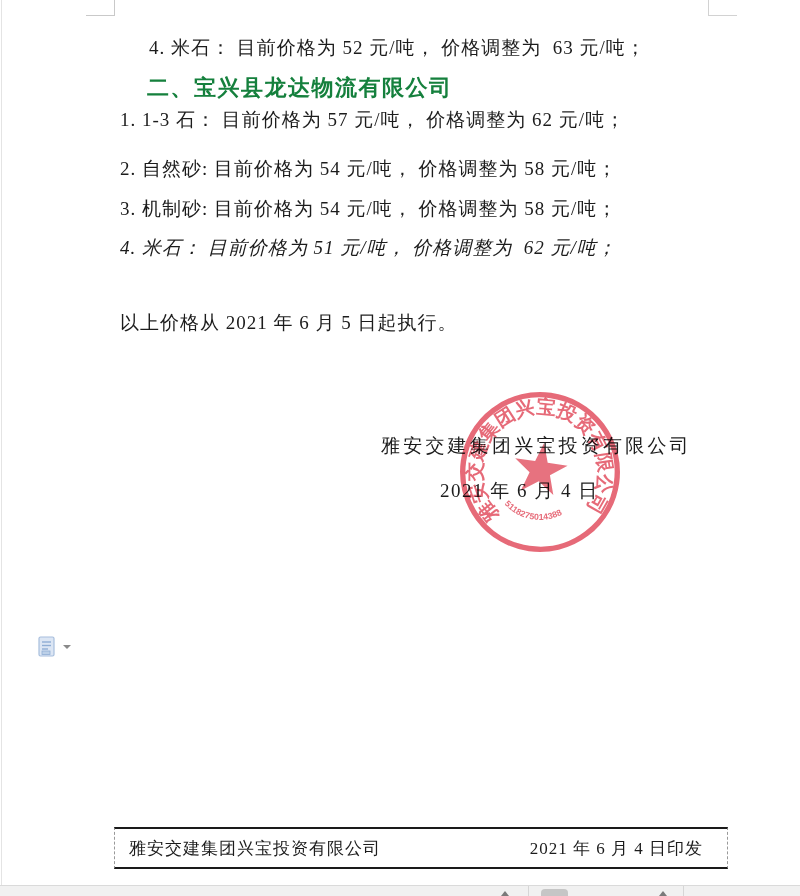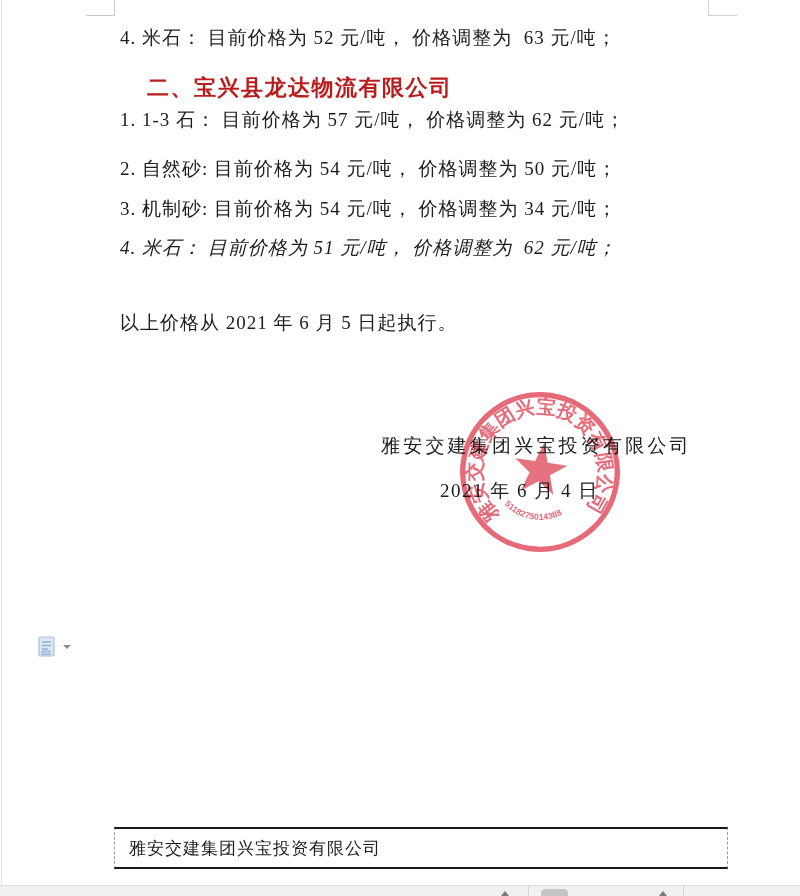--- a/index.html
+++ b/index.html
@@ -21,23 +21,23 @@
 
   
   .doc-line {
     position: absolute; left: 120px;
     font-size: 19px; letter-spacing: 1px; line-height: 1.3;
     white-space: pre;
   }
   .doc-line.heading {
     left: 147px;
     font-family: "Liberation Sans", "DejaVu Sans", sans-serif;
-    font-weight: bold; font-size: 22px; letter-spacing: 1.5px; color: #b91c1c;
+    font-weight: bold; font-size: 22px; letter-spacing: 1.5px; color: #15803d;
   }
-  .l0 { top: 26px; }  .l1 { top: 74px; }  .l2 { top: 108px; }
+  .l0 { top: 36px; margin-left: 29px; }  .l1 { top: 74px; }  .l2 { top: 108px; }
   .l3 { top: 157px; } .l4 { top: 197px; } .l5 { top: 236px; font-style: italic; } .l6 { top: 276px; margin-top: 35px; }
 
   
   .sig-company { position: absolute; left: 381px; top: 433px; font-size: 19px; letter-spacing: 3.2px; white-space: pre; }
   .sig-date    { position: absolute; left: 440px; top: 478px; font-size: 19px; letter-spacing: 1.5px; white-space: pre; }
 
   
   .stamp {
     position: absolute; left: 455px; top: 387px; width: 170px; height: 170px;
     transform: rotate(8deg);
@@ -86,22 +86,22 @@
 </head>
 <body>
 
 <div class="page-edge-left"></div>
 <div class="crop-mark crop-tl"></div>
 <div class="crop-mark crop-tr"></div>
 
 <div class="doc-line l0">4. 米石： 目前价格为 52 元/吨， 价格调整为  63 元/吨；</div>
 <div class="doc-line heading l1">二、宝兴县龙达物流有限公司</div>
 <div class="doc-line l2">1. 1-3 石： 目前价格为 57 元/吨， 价格调整为 62 元/吨；</div>
-<div class="doc-line l3">2. 自然砂: 目前价格为 54 元/吨， 价格调整为 50 元/吨；</div>
-<div class="doc-line l4">3. 机制砂: 目前价格为 54 元/吨， 价格调整为 34 元/吨；</div>
+<div class="doc-line l3">2. 自然砂: 目前价格为 54 元/吨， 价格调整为 58 元/吨；</div>
+<div class="doc-line l4">3. 机制砂: 目前价格为 54 元/吨， 价格调整为 58 元/吨；</div>
 <div class="doc-line l5">4. 米石： 目前价格为 51 元/吨， 价格调整为  62 元/吨；</div>
 <div class="doc-line l6">以上价格从 2021 年 6 月 5 日起执行。</div>
 
 <div class="sig-company">雅安交建集团兴宝投资有限公司</div>
 <div class="sig-date">2021 年 6 月 4 日</div>
 
 <div class="stamp">
   <svg width="170" height="170" viewBox="0 0 220 220">
     <defs>
       <path id="ringPath" d="M 66.4 172.3 A 76 76 0 1 1 153.6 172.3" fill="none"></path>
@@ -124,20 +124,21 @@
     <line x1="4" y1="6" x2="13" y2="6" stroke="#8fadd4" stroke-width="1.4"></line>
     <line x1="4" y1="9.5" x2="13" y2="9.5" stroke="#8fadd4" stroke-width="1.4"></line>
     <line x1="4" y1="13" x2="10" y2="13" stroke="#8fadd4" stroke-width="1.4"></line>
     <rect x="4" y="15" width="8" height="3.5" fill="#bcd0e8" stroke="#8fadd4" stroke-width="0.8"></rect>
   </svg>
   <span class="anchor-caret"></span>
 </div>
 
 <div class="footer-box">
   <span>雅安交建集团兴宝投资有限公司</span>
+  <span>2021 年 6 月 4 日印发</span>
 </div>
 
 <div class="hscroll">
   <span class="arrow arr-1"></span>
   <span class="divider div-1"></span>
   <span class="thumb"></span>
   <span class="arrow arr-2"></span>
   <span class="divider div-2"></span>
 </div>
 

